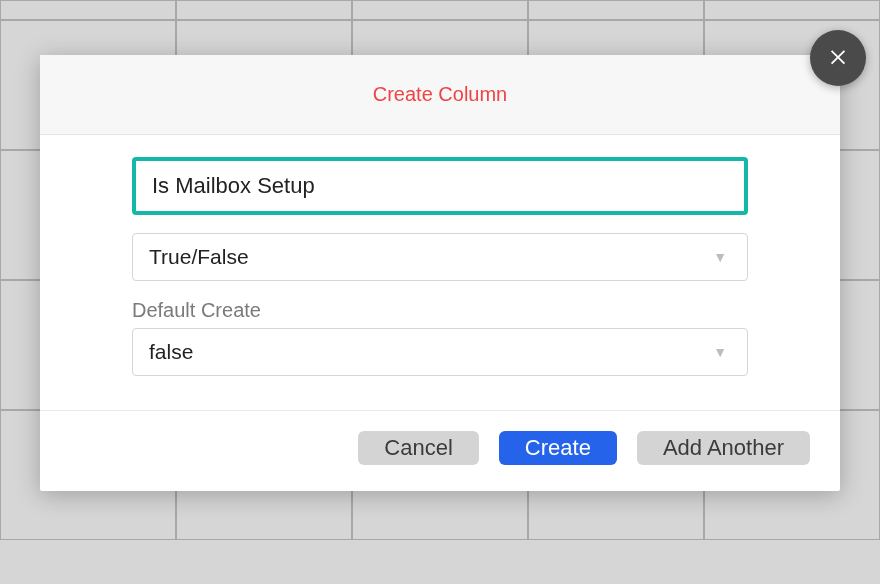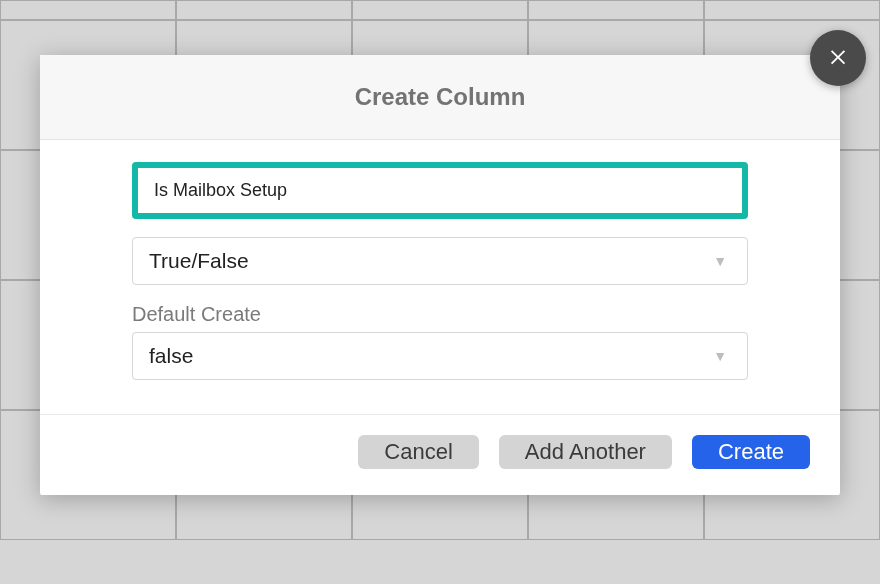--- a/index.html
+++ b/index.html
@@ -43,42 +43,42 @@
       box-shadow: 0 4px 24px rgba(0,0,0,0.25);
       border-radius: 2px;
     }
     .modal-header {
       background: #f7f7f7;
       border-bottom: 1px solid #e4e4e4;
       padding: 28px 20px;
       text-align: center;
     }
     .modal-title {
-      font-size: 24px;
-      font-weight: 700;
-      color: #737373;
+      font-size: 20px;
+      font-weight: 400;
+      color: #ef4444;
     }
     .modal-body {
       padding: 22px 92px 28px 92px;
     }
     .form-group {
       margin-bottom: 18px;
     }
     .form-label {
       display: block;
       font-size: 20px;
       color: #7a7a7a;
       margin-bottom: 6px;
     }
     .form-input {
       width: 100%;
-      font-size: 18px;
+      font-size: 22px;
       color: #222;
       padding: 12px 16px;
-      border: 6px solid #14b8a6;
+      border: 4px solid #14b8a6;
       border-radius: 4px;
       background: #fff;
       font-family: inherit;
     }
     .form-select {
       position: relative;
       width: 100%;
       border: 1px solid #d6d6d6;
       border-radius: 4px;
       background: #fff;
@@ -205,16 +205,16 @@
       <div class="form-select">
         <span>false</span>
         <span class="select-caret">▼</span>
       </div>
     </div>
 
   </div>
 
   <div class="modal-footer">
     <button class="btn btn-secondary">Cancel</button>
+    <button class="btn btn-primary">Create</button>
     <button class="btn btn-secondary">Add Another</button>
-    <button class="btn btn-primary">Create</button>
   </div>
 </div>
 
 </body></html>

